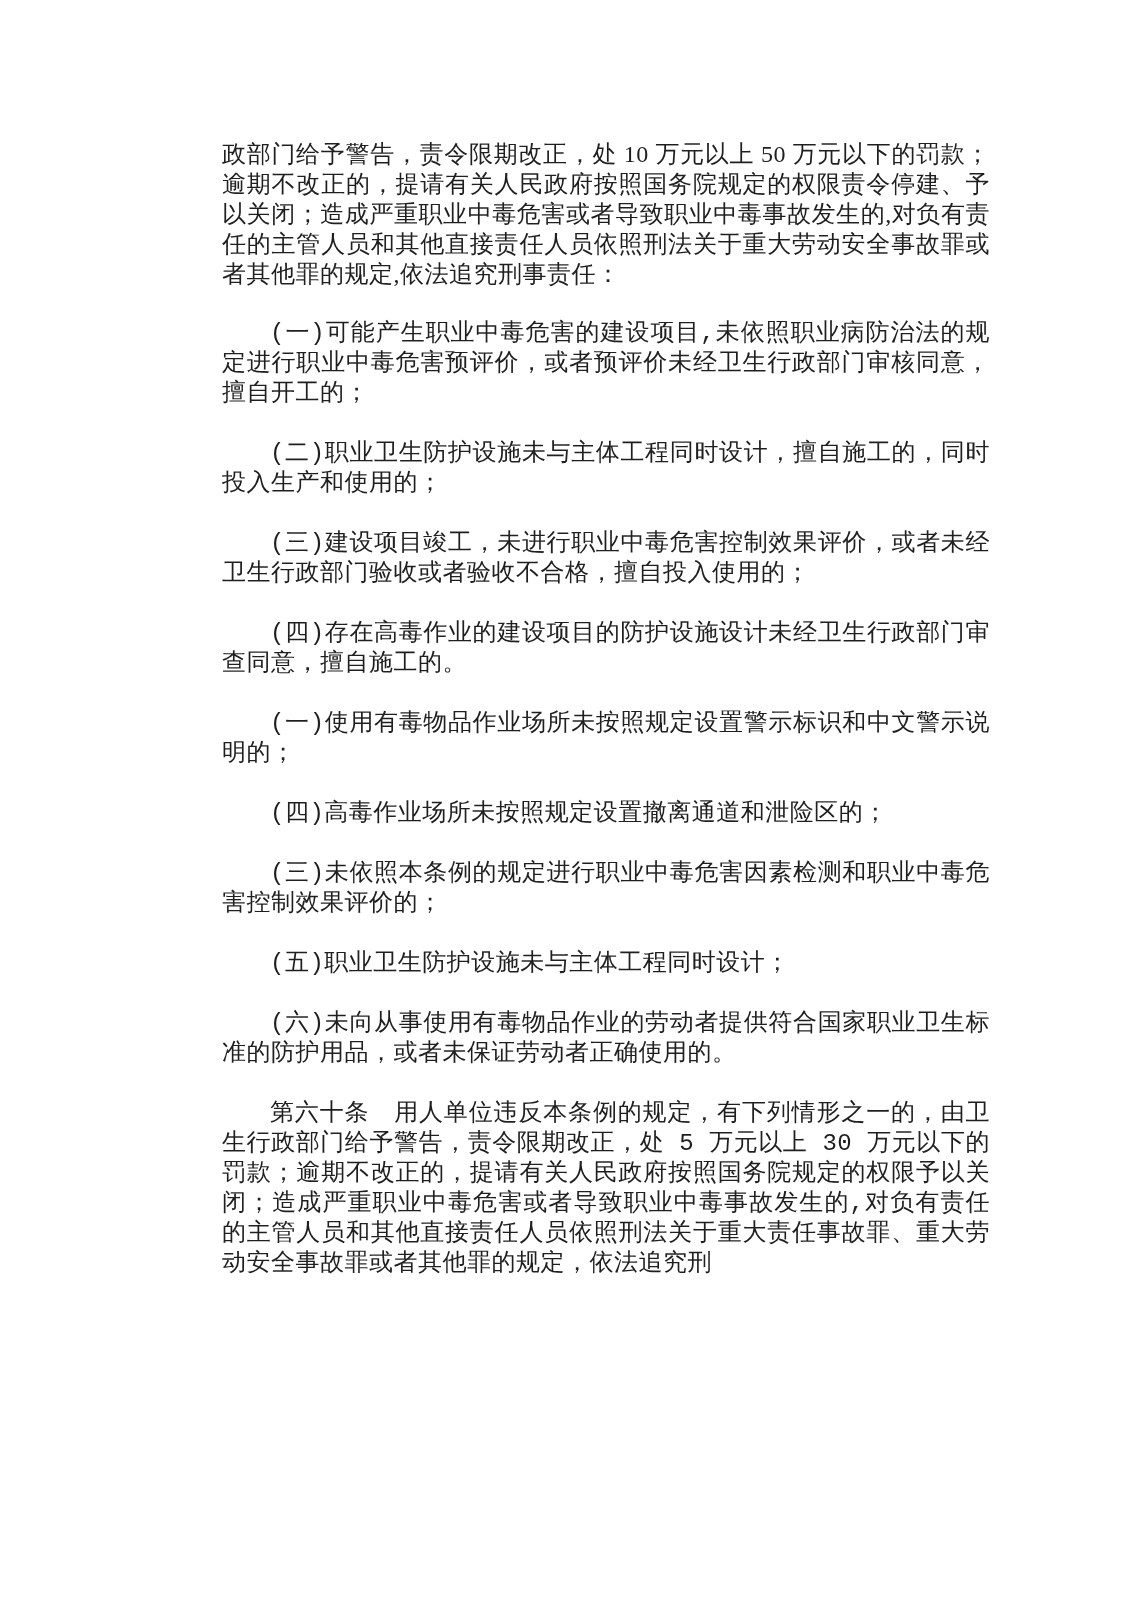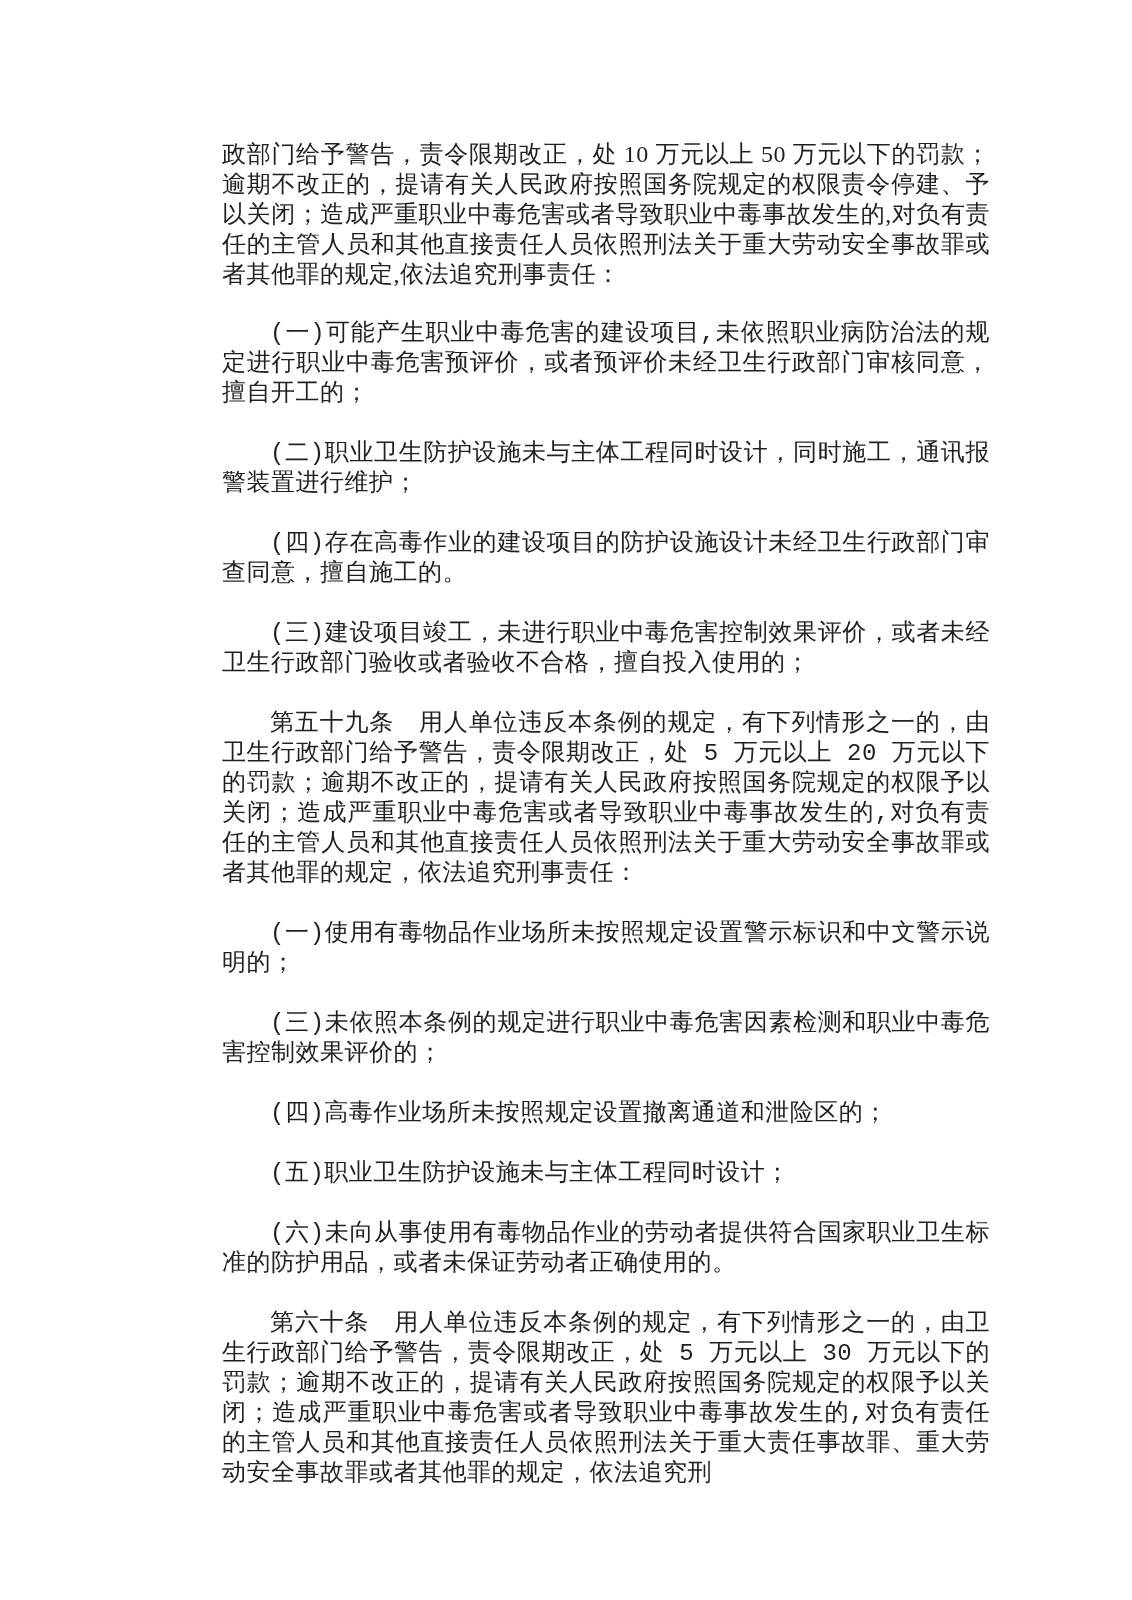--- a/index.html
+++ b/index.html
@@ -34,24 +34,23 @@
     margin-bottom: 16px;
   }
 </style>
 </head>
 <body>
 
 <div class="page">
   <div class="doc-body">
     <p>政部门给予警告，责令限期改正，处 10 万元以上 50 万元以下的罚款；逾期不改正的，提请有关人民政府按照国务院规定的权限责令停建、予以关闭；造成严重职业中毒危害或者导致职业中毒事故发生的,对负有责任的主管人员和其他直接责任人员依照刑法关于重大劳动安全事故罪或者其他罪的规定,依法追究刑事责任：</p>
     <p class="indent">(一)可能产生职业中毒危害的建设项目,未依照职业病防治法的规定进行职业中毒危害预评价，或者预评价未经卫生行政部门审核同意，擅自开工的；</p>
-    <p class="indent">(二)职业卫生防护设施未与主体工程同时设计，同时施工，通讯报警装置进行维护；</p>
+    <p class="indent">(二)职业卫生防护设施未与主体工程同时设计，擅自施工的，同时投入生产和使用的；</p>
+    <p class="indent">(三)建设项目竣工，未进行职业中毒危害控制效果评价，或者未经卫生行政部门验收或者验收不合格，擅自投入使用的；</p>
     <p class="indent">(四)存在高毒作业的建设项目的防护设施设计未经卫生行政部门审查同意，擅自施工的。</p>
-    <p class="indent">(三)建设项目竣工，未进行职业中毒危害控制效果评价，或者未经卫生行政部门验收或者验收不合格，擅自投入使用的；</p>
-    <p class="indent">第五十九条　用人单位违反本条例的规定，有下列情形之一的，由卫生行政部门给予警告，责令限期改正，处 5 万元以上 20 万元以下的罚款；逾期不改正的，提请有关人民政府按照国务院规定的权限予以关闭；造成严重职业中毒危害或者导致职业中毒事故发生的,对负有责任的主管人员和其他直接责任人员依照刑法关于重大劳动安全事故罪或者其他罪的规定，依法追究刑事责任：</p>
     <p class="indent">(一)使用有毒物品作业场所未按照规定设置警示标识和中文警示说明的；</p>
+    <p class="indent">(四)高毒作业场所未按照规定设置撤离通道和泄险区的；</p>
     <p class="indent">(三)未依照本条例的规定进行职业中毒危害因素检测和职业中毒危害控制效果评价的；</p>
-    <p class="indent">(四)高毒作业场所未按照规定设置撤离通道和泄险区的；</p>
     <p class="indent">(五)职业卫生防护设施未与主体工程同时设计；</p>
     <p class="indent">(六)未向从事使用有毒物品作业的劳动者提供符合国家职业卫生标准的防护用品，或者未保证劳动者正确使用的。</p>
     <p class="indent">第六十条　用人单位违反本条例的规定，有下列情形之一的，由卫生行政部门给予警告，责令限期改正，处 5 万元以上 30 万元以下的罚款；逾期不改正的，提请有关人民政府按照国务院规定的权限予以关闭；造成严重职业中毒危害或者导致职业中毒事故发生的,对负有责任的主管人员和其他直接责任人员依照刑法关于重大责任事故罪、重大劳动安全事故罪或者其他罪的规定，依法追究刑</p>
   </div>
 </div>
 
 </body></html>

